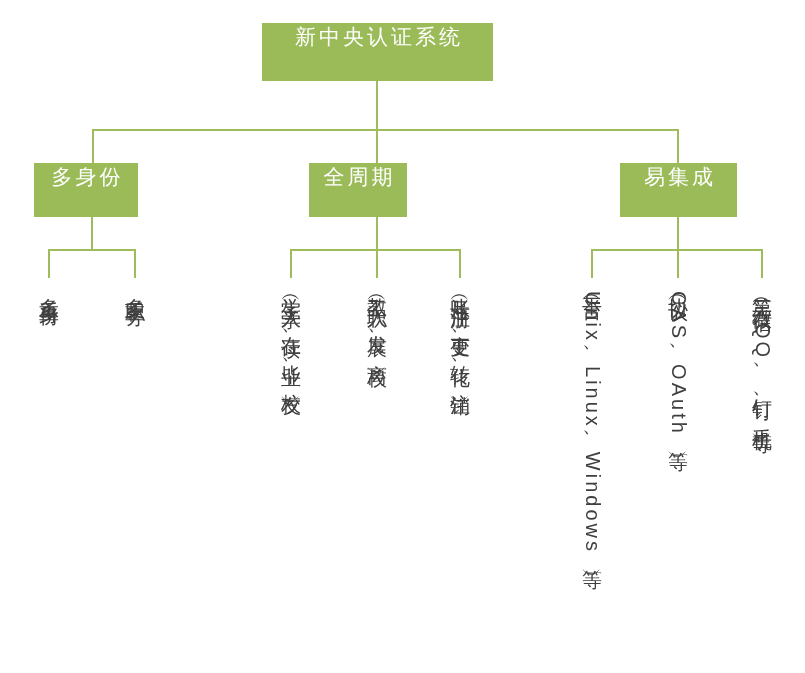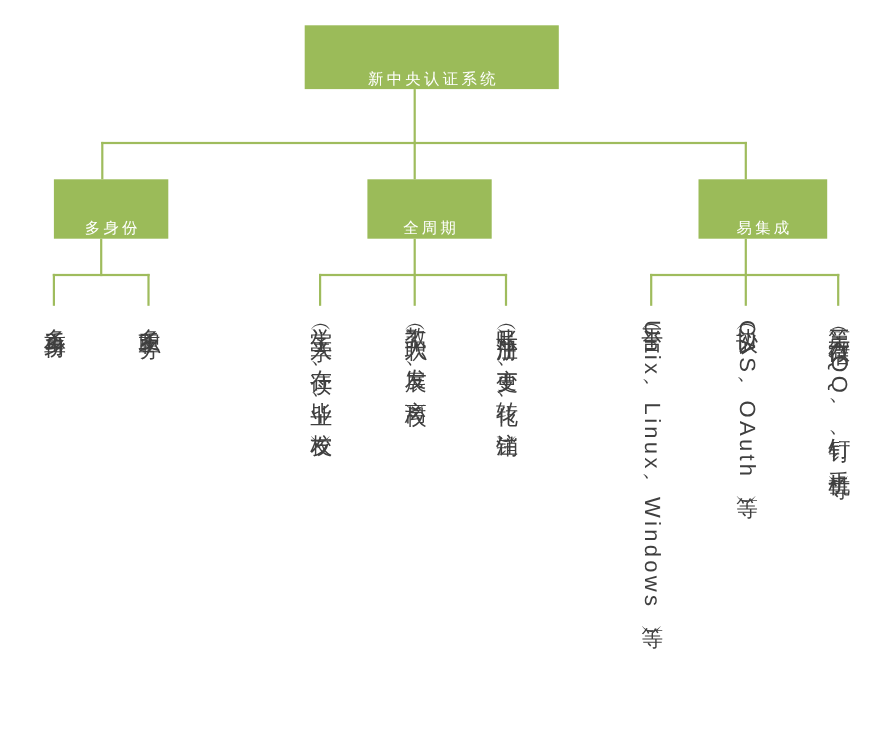--- a/index.html
+++ b/index.html
@@ -17,31 +17,30 @@
   }
   .line {
     position: absolute;
     background: var(--connector, #9fbc5d);
   }
   .box {
     position: absolute;
     background: var(--node-fill, #9bbb59);
     color: var(--node-text, #ffffff);
     display: flex;
-    align-items: flex-end;
+    align-items: flex-start;
     justify-content: center;
-    font-size: 14px;
+    font-size: 21px;
     letter-spacing: 3px;
     text-indent: 3px;
     white-space: nowrap;
-    margin-left: 15px;
   }
   .box.root { left: 262px; top: 23px; width: 231px; height: 58px; }
   .box.b0   { left: 34px;  top: 163px; width: 104px; height: 54px; }
-  .box.b1   { left: 319px; top: 163px; width: 113px; height: 54px; }
+  .box.b1   { left: 309px; top: 163px; width: 98px; height: 54px; }
   .box.b2   { left: 620px; top: 163px; width: 117px; height: 54px; font-family: Liberation Serif, serif; }
   .leaf {
     position: absolute;
     top: 282px;
     transform: translateX(-50%);
     writing-mode: vertical-rl;
     text-orientation: mixed;
     color: var(--leaf-text, #3f3f3f);
     font-size: 20px;
     letter-spacing: 3px;

